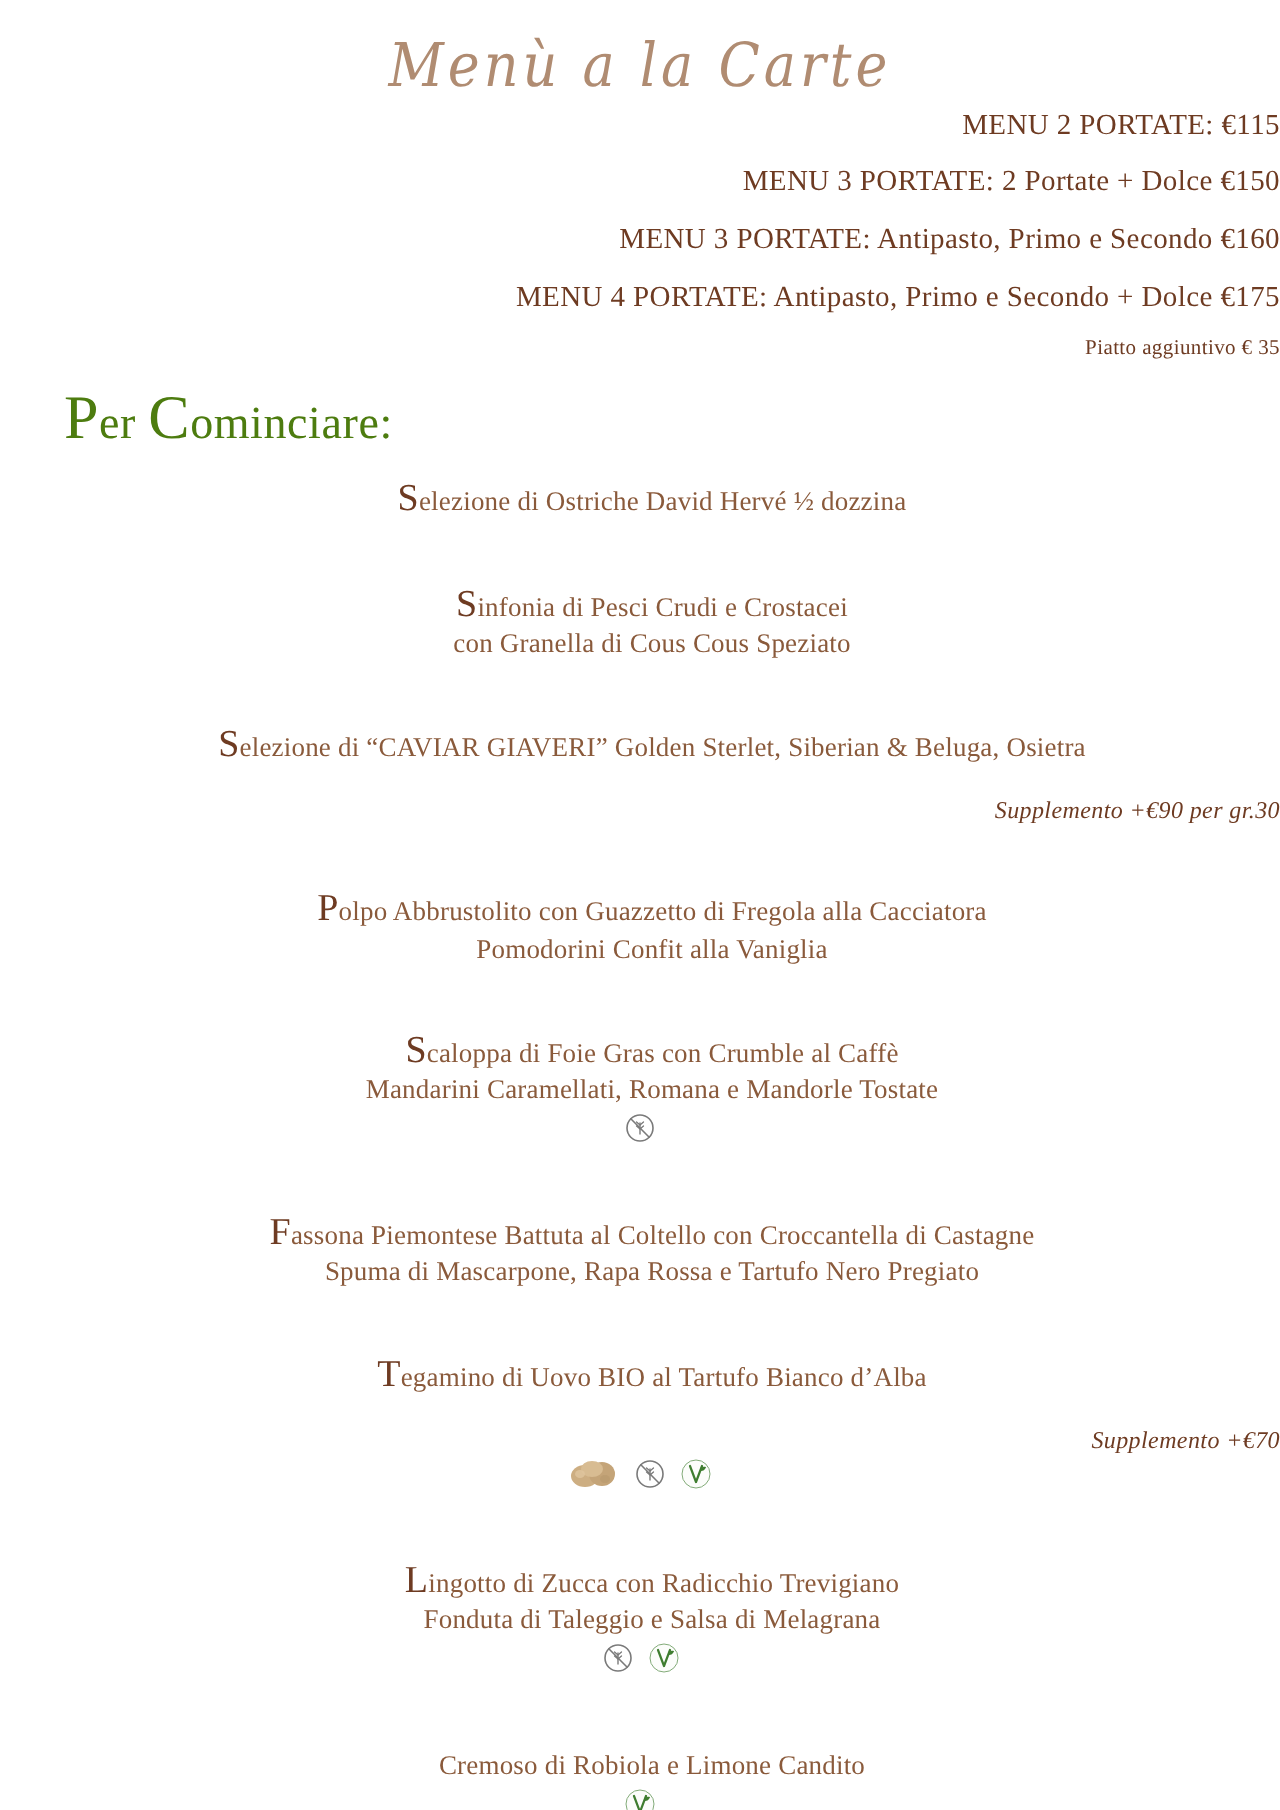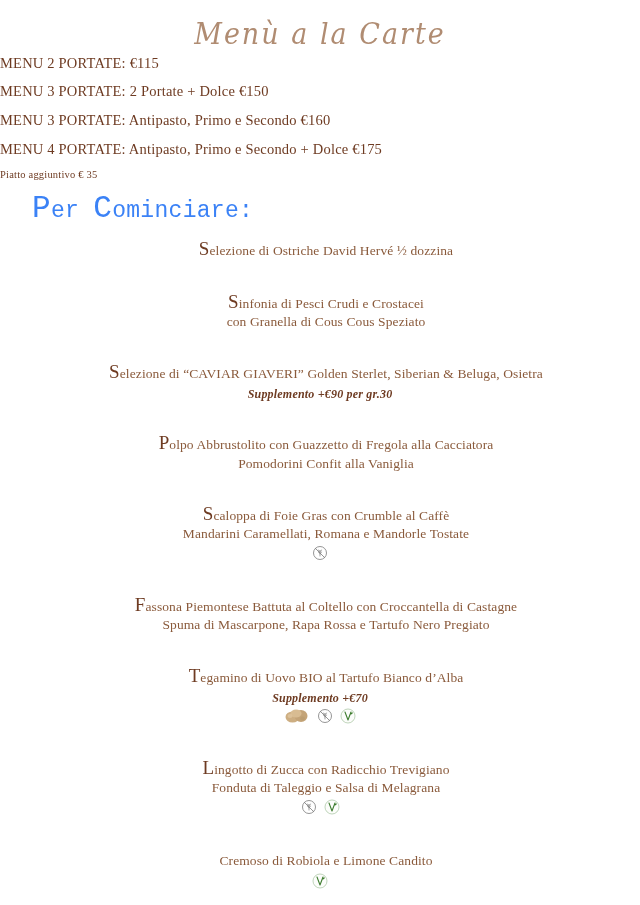--- a/index.html
+++ b/index.html
@@ -25,46 +25,45 @@
     color: #b08c72;
     letter-spacing: 2px;
     margin: 19px 0 2px 0;
     line-height: 1.1;
     font-weight: 400;
     transform: scaleY(1.12);
   }
 
   
   .formulas {
-    text-align: left;
+    text-align: right;
     margin-top: 6px;
   }
   .formula-line {
     font-size: 14.5px;
     color: #6e3b22;
     line-height: 1.15;
     margin: 0 0 12px 0;
     letter-spacing: .2px;
   }
   .formula-line:last-of-type { margin-bottom: 2px; }
   .extra-plate {
     font-size: 10.5px;
     color: #6e3b22;
     margin-top: 2px;
     letter-spacing: .2px;
   }
 
   
   .section-heading {
     font-size: 23px;
-    color: #3b82f6;
+    color: #4d7c0f;
     margin: 12px 0 16px 32px;
     letter-spacing: .3px;
     line-height: 1.1;
-    font-family: Liberation Mono, monospace;
   }
   .section-heading .cap {
     font-size: 31px;
   }
 
   
   .dishes {
     margin-top: 16px;
   }
   .dish {
@@ -79,24 +78,25 @@
     padding-left: 12px;
   }
   .dish-line .cap {
     font-size: 19px;
     color: #6e3b22;
     line-height: 0;
   }
   .supplement {
     font-size: 12px;
     font-style: italic;
-    font-weight: bold;
-    color: #6e3b22;
-    margin-top: 4px;
+    font-weight: normal;
+    color: #6e3b22;
+    margin-top: 15px;
     letter-spacing: .2px;
+    text-align: right;
   }
   .italic-name { }
 
   
   .icon-row {
     margin-top: 3px;
     display: flex;
     justify-content: center;
     align-items: center;
     gap: 7px;

